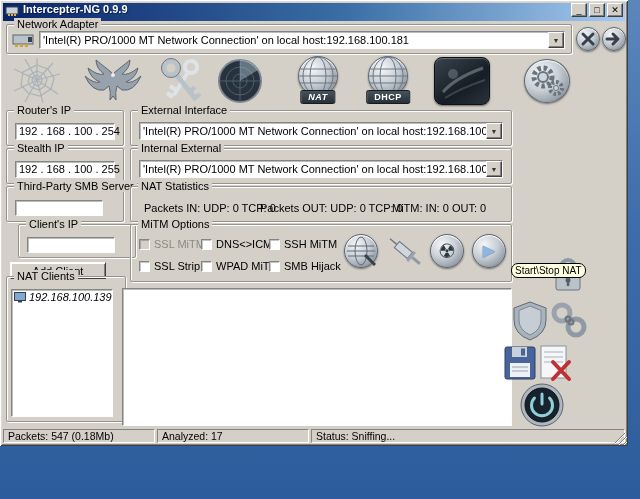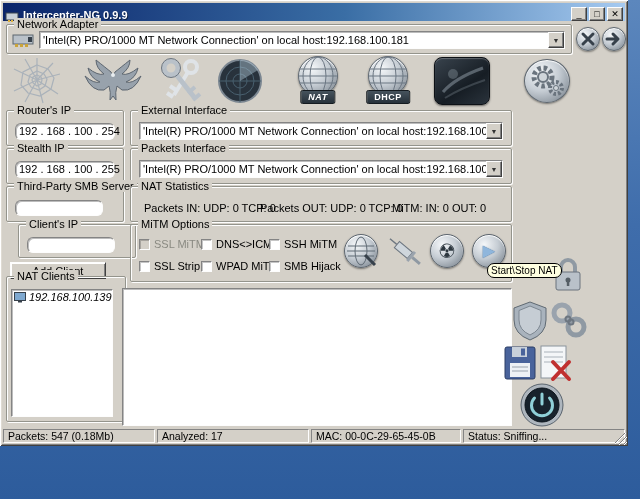--- a/index.html
+++ b/index.html
@@ -4,39 +4,39 @@
 <style>
   * { margin:0; padding:0; box-sizing:border-box; }
   body { font-family:"Liberation Sans", sans-serif; }
   .screen { position:relative; width:640px; height:499px; overflow:hidden;
             background:linear-gradient(180deg,#5c87bd 0%, #3f6dab 45%, #2d5c9c 100%); }
   .window { position:absolute; left:0; top:0; width:628px; height:446px; background:#d4d0c8;
             box-shadow: inset 1px 1px 0 #ffffff, inset -1px -1px 0 #404040,
                         inset 2px 2px 0 #dfdbd3, inset -2px -2px 0 #808080; }
   .titlebar { position:absolute; left:3px; top:3px; right:3px; height:18px;
               background:linear-gradient(90deg,#0a246a,#3a6ea5 55%,#a6caf0);
-              display:flex; align-items:flex-end; padding:0 2px; }
+              display:flex; align-items:flex-start; padding:0 2px; }
   .title-text { color:#fff; font-size:11px; font-weight:bold; margin-left:4px; white-space:nowrap;
                 text-shadow:1px 1px 0 rgba(0,0,0,.45); flex:1; }
   .tbtn { width:16px; height:14px; margin-left:2px; background:#d4d0c8; border:1px solid;
           border-color:#fdfdfd #404040 #404040 #fdfdfd; box-shadow:inset -1px -1px 0 #808080;
           font-size:9px; line-height:11px; text-align:center; color:#000; cursor:default; padding:0; }
   .group { position:absolute; border:1px solid #94948c; border-radius:2px;
            box-shadow: inset 1px 1px 0 #fdfdfd, 1px 1px 0 #fdfdfd; }
   .glabel { position:absolute; top:-7px; left:7px; background:#d4d0c8; padding:0 3px;
             font-size:11px; color:#000; white-space:nowrap; line-height:12px; }
   .sunken { background:#fff; border:1px solid; border-color:#848484 #fdfdfd #fdfdfd #848484;
             box-shadow: inset 1px 1px 0 rgba(64,64,64,.35); }
   .combo { position:absolute; display:flex; align-items:stretch; background:#fff; border:1px solid;
            border-color:#848484 #fdfdfd #fdfdfd #848484; box-shadow: inset 1px 1px 0 rgba(64,64,64,.35); }
   .combo-text { flex:1; font-size:11px; padding:2px 3px 0 3px; white-space:nowrap; overflow:hidden; }
   .combo-btn { width:16px; background:#d4d0c8; border:1px solid; border-color:#fdfdfd #404040 #404040 #fdfdfd;
                box-shadow:inset -1px -1px 0 #808080; font-size:7px; color:#333;
                display:flex; align-items:center; justify-content:center; }
-  .field { position:absolute; font-size:11px; padding:1px 3px; white-space:nowrap;border-radius:6px; }
+  .field { position:absolute; font-size:11px; padding:1px 3px; white-space:nowrap; }
   .btn3d { position:absolute; background:#d4d0c8; border:1px solid;
            border-color:#fdfdfd #404040 #404040 #fdfdfd; box-shadow:inset 1px 1px 0 #fff, inset -1px -1px 0 #808080;
            font-size:11px; text-align:center; cursor:default; padding:0; }
   .metal { border-radius:50%;
            background:radial-gradient(circle at 35% 30%, #f5f7f9, #c6cdd4 45%, #8e97a0 80%, #6d7680);
            border:1px solid #5d666f; box-shadow:0 1px 2px rgba(0,0,0,.45), inset 0 1px 1px #fff; }
   .bigicon { position:absolute; }
   .badge { position:absolute; left:50%; transform:translateX(-50%); bottom:2px;
            background:linear-gradient(#46535d,#27313a); color:#fff; font-size:9px; font-weight:bold;
            letter-spacing:.5px; padding:1px 7px; border:1px solid #141a1f; border-radius:2px; }
@@ -212,21 +212,21 @@
     </div>
 
     <div class="group" style="left:6px;top:148px;width:118px;height:36px;">
       <span class="glabel">Stealth IP</span>
       <div class="sunken field" style="left:8px;top:12px;width:100px;height:17px;text-align:center;">
         <span>192 . 168 . 100 . 255</span>
       </div>
     </div>
 
     <div class="group" style="left:130px;top:148px;width:382px;height:36px;">
-      <span class="glabel">Packets Interface</span>
+      <span class="glabel">Internal External</span>
       <div class="combo" style="left:8px;right:8px;top:11px;height:18px;">
         <span class="combo-text">'Intel(R) PRO/1000 MT Network Connection' on local host:192.168.100.181</span>
         <span class="combo-btn">
             <span>▼</span>
           </span>
       </div>
     </div>
 
     <div class="group" style="left:6px;top:186px;width:118px;height:36px;">
       <span class="glabel">Third-Party SMB Server</span>
@@ -288,21 +288,21 @@
             <line x1="26" y1="15.5" x2="36" y2="15.5" stroke="#8f99a3" stroke-width="3"></line>
           </g>
         </svg>
     </div>
     <div class="metal" style="position:absolute;left:430px;top:234px;width:34px;height:34px;text-align:center;">
       <span style="font-size:20px;line-height:32px;color:#2e3840;">☢</span>
     </div>
     <div class="metal" style="position:absolute;left:472px;top:234px;width:34px;height:34px;text-align:center;">
       <span style="font-size:16px;line-height:32px;color:#8fb6dc;text-shadow:0 0 1px #3a5f86;">▶</span>
     </div>
-    <div class="tooltip" style="left:487px;top:263px;border-radius:7px;">Start\Stop NAT</div>
+    <div class="tooltip" style="left:511px;top:263px;border-radius:7px;">Start\Stop NAT</div>
 
     <div class="group" style="left:6px;top:276px;width:120px;height:146px;">
       <span class="glabel">NAT Clients</span>
       <div class="sunken listbox" style="left:4px;top:12px;width:102px;height:128px;">
         <div class="list-item">
           <span style="display:inline-block;width:12px;height:11px;">
             <svg width="12" height="11" viewBox="0 0 12 11">
                 <rect x="0.5" y="0.5" width="11" height="8" fill="#7fa9d0" stroke="#37414b"></rect>
                 <rect x="4" y="9" width="4" height="1.5" fill="#37414b"></rect>
               </svg>
@@ -360,18 +360,17 @@
           <circle cx="24" cy="23" r="21" fill="#aeb6be" stroke="#5a646e"></circle>
           <circle cx="24" cy="23" r="17" fill="#17222c" stroke="#0c141c"></circle>
           <path d="M24,12 v10" stroke="#8fd0d8" stroke-width="3" stroke-linecap="round"></path>
           <path d="M16.5,16 a10.5,10.5 0 1 0 15,0" fill="none" stroke="#8fd0d8" stroke-width="3" stroke-linecap="round"></path>
         </svg>
     </div>
 
     <div class="statusbar">
       <span class="spanel" style="width:152px;">Packets: 547 (0.18Mb)</span>
       <span class="spanel" style="width:152px;">Analyzed: 17</span>
-      <span class="spanel" style="width:150px;">MAC: 00-0C-29-65-45-0B</span>
       <span class="spanel" style="flex:1;">Status: Sniffing...</span>
     </div>
     <div class="grip"></div>
   </div>
 </div>
 
 </body></html>

